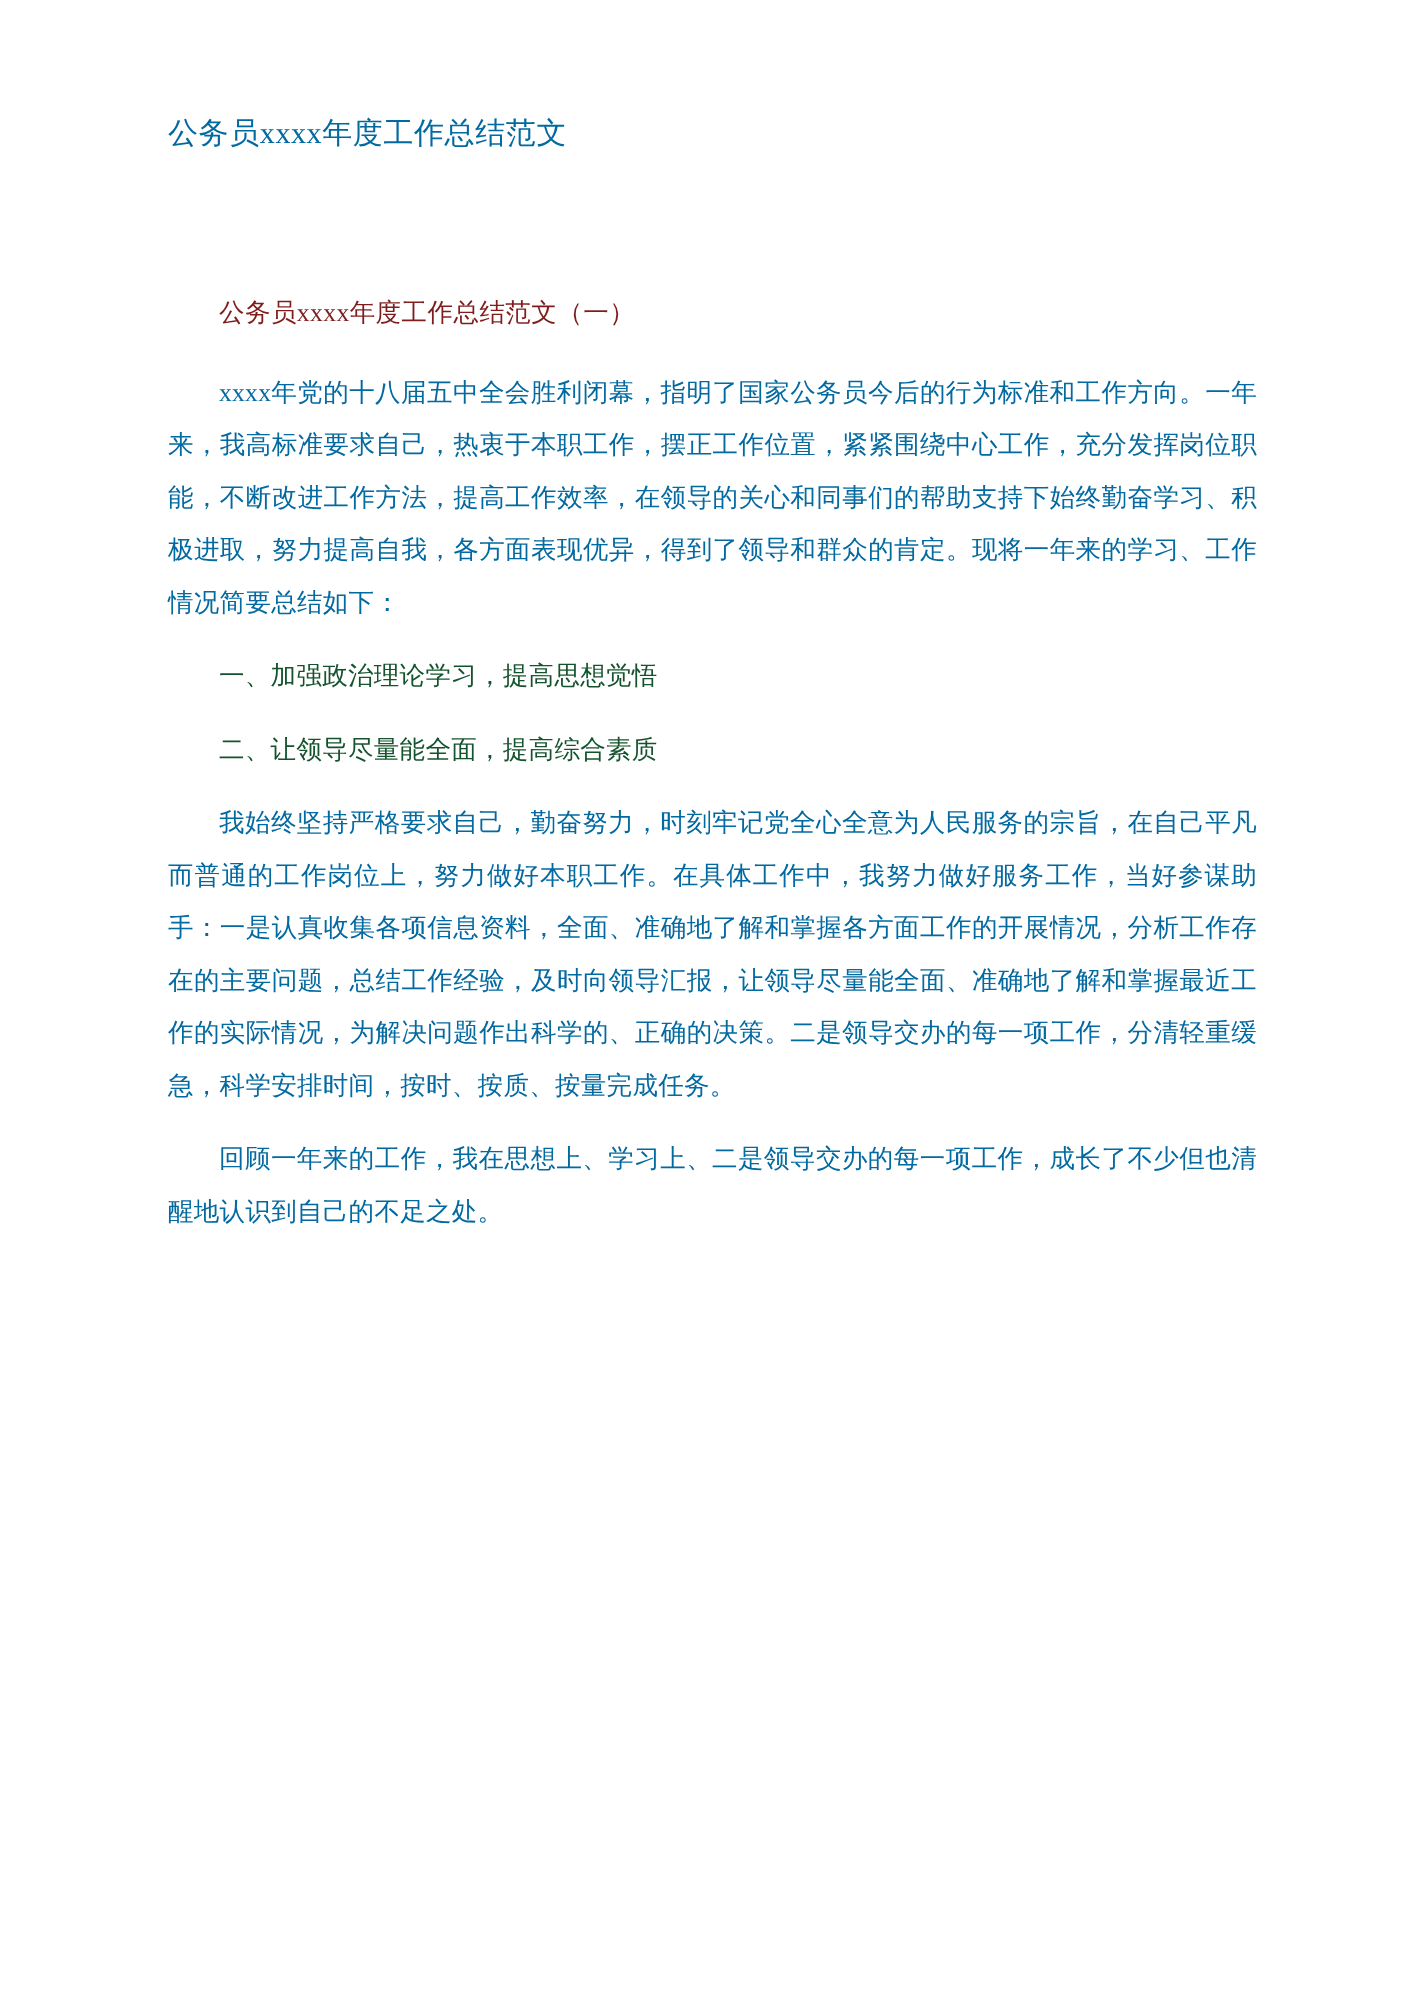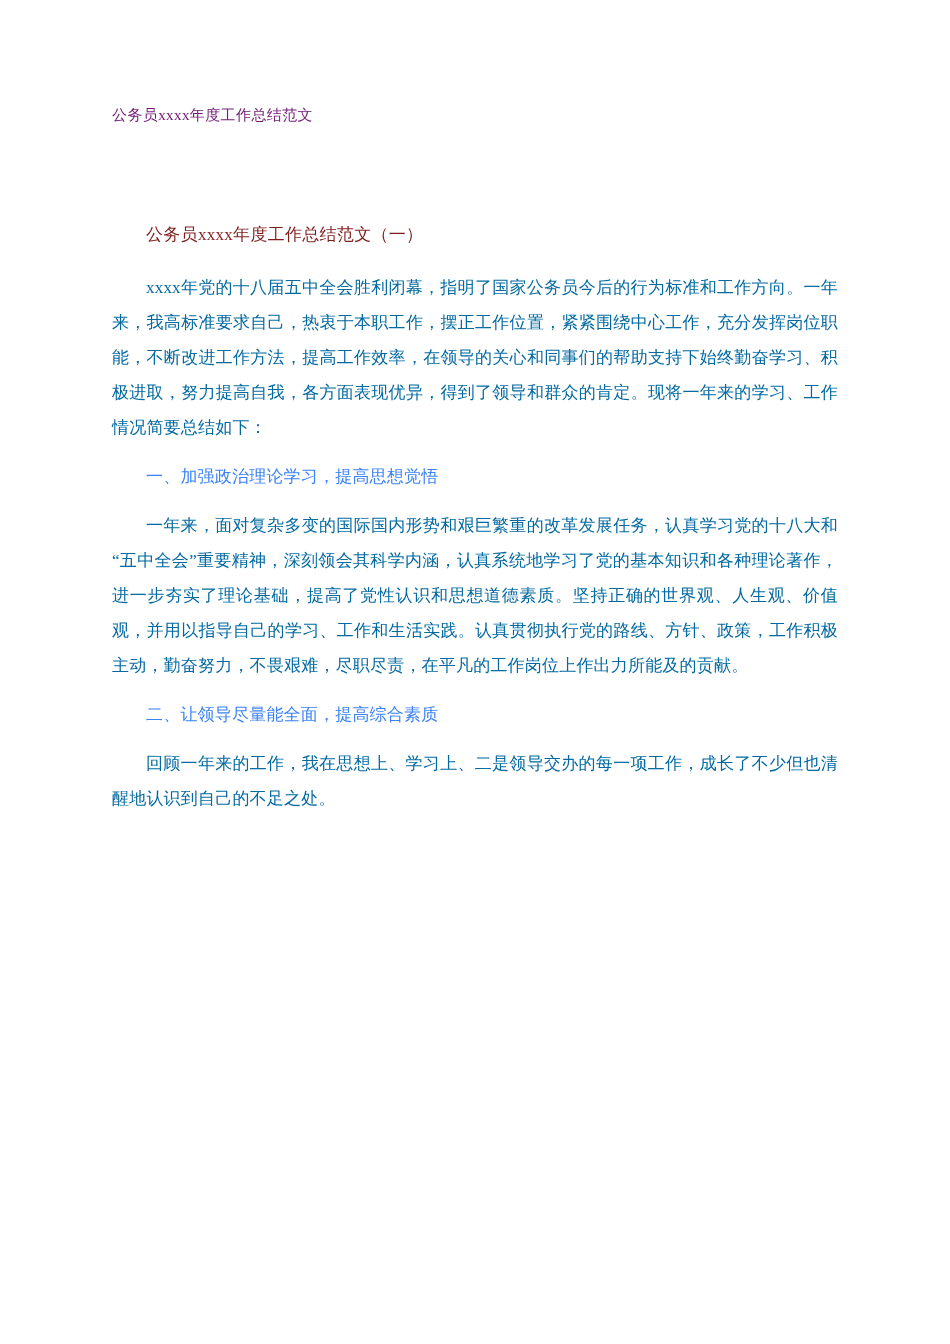--- a/index.html
+++ b/index.html
@@ -23,26 +23,26 @@
 
   
   .content {
     position: absolute;
     left: 112px;
     top: 0;
     width: 726px;
   }
 
   .doc-title {
-    font-size: 15px;
+    font-size: 20px;
     line-height: 22px;
     letter-spacing: 0.4px;
-    color: #701a75;
+    color: #0369a1;
     margin: 0;
-    padding-top: 104px;
+    padding-top: 78px;
     text-align: left;
     font-weight: normal;
     white-space: nowrap;
   }
 
   .spacer-after-title {
     height: 96px;
   }
 
   .doc-subtitle {
@@ -64,21 +64,21 @@
     text-indent: 34px;
     text-align: justify;
     text-justify: inter-ideograph;
     word-break: break-all;
   }
 
   .heading {
     font-size: 17px;
     line-height: 35px;
     letter-spacing: 0.2px;
-    color: #3b82f6;
+    color: #14532d;
     margin: 0 0 14px 0;
     text-indent: 34px;
     font-weight: normal;
     white-space: nowrap;
   }
 
   .para:last-child,
   .heading:last-child {
     margin-bottom: 0;
   }
@@ -91,19 +91,19 @@
 
     <h1 class="doc-title">公务员xxxx年度工作总结范文</h1>
 
     <div class="spacer-after-title"></div>
 
     <h2 class="doc-subtitle">公务员xxxx年度工作总结范文（一）</h2>
 
     <div class="body-blocks">
         <p class="para">xxxx年党的十八届五中全会胜利闭幕，指明了国家公务员今后的行为标准和工作方向。一年来，我高标准要求自己，热衷于本职工作，摆正工作位置，紧紧围绕中心工作，充分发挥岗位职能，不断改进工作方法，提高工作效率，在领导的关心和同事们的帮助支持下始终勤奋学习、积极进取，努力提高自我，各方面表现优异，得到了领导和群众的肯定。现将一年来的学习、工作情况简要总结如下：</p>
         <h3 class="heading">一、加强政治理论学习，提高思想觉悟</h3>
-        <p class="para">一年来，面对复杂多变的国际国内形势和艰巨繁重的改革发展任务，认真学习党的十八大和“五中全会”重要精神，深刻领会其科学内涵，认真系统地学习了党的基本知识和各种理论著作，进一步夯实了理论基础，提高了党性认识和思想道德素质。坚持正确的世界观、人生观、价值观，并用以指导自己的学习、工作和生活实践。认真贯彻执行党的路线、方针、政策，工作积极主动，勤奋努力，不畏艰难，尽职尽责，在平凡的工作岗位上作出力所能及的贡献。</p>
         <h3 class="heading">二、让领导尽量能全面，提高综合素质</h3>
+        <p class="para">我始终坚持严格要求自己，勤奋努力，时刻牢记党全心全意为人民服务的宗旨，在自己平凡而普通的工作岗位上，努力做好本职工作。在具体工作中，我努力做好服务工作，当好参谋助手：一是认真收集各项信息资料，全面、准确地了解和掌握各方面工作的开展情况，分析工作存在的主要问题，总结工作经验，及时向领导汇报，让领导尽量能全面、准确地了解和掌握最近工作的实际情况，为解决问题作出科学的、正确的决策。二是领导交办的每一项工作，分清轻重缓急，科学安排时间，按时、按质、按量完成任务。</p>
         <p class="para">回顾一年来的工作，我在思想上、学习上、二是领导交办的每一项工作，成长了不少但也清醒地认识到自己的不足之处。</p>
       </div>
 
   </div>
 </div>
 
 </body></html>

